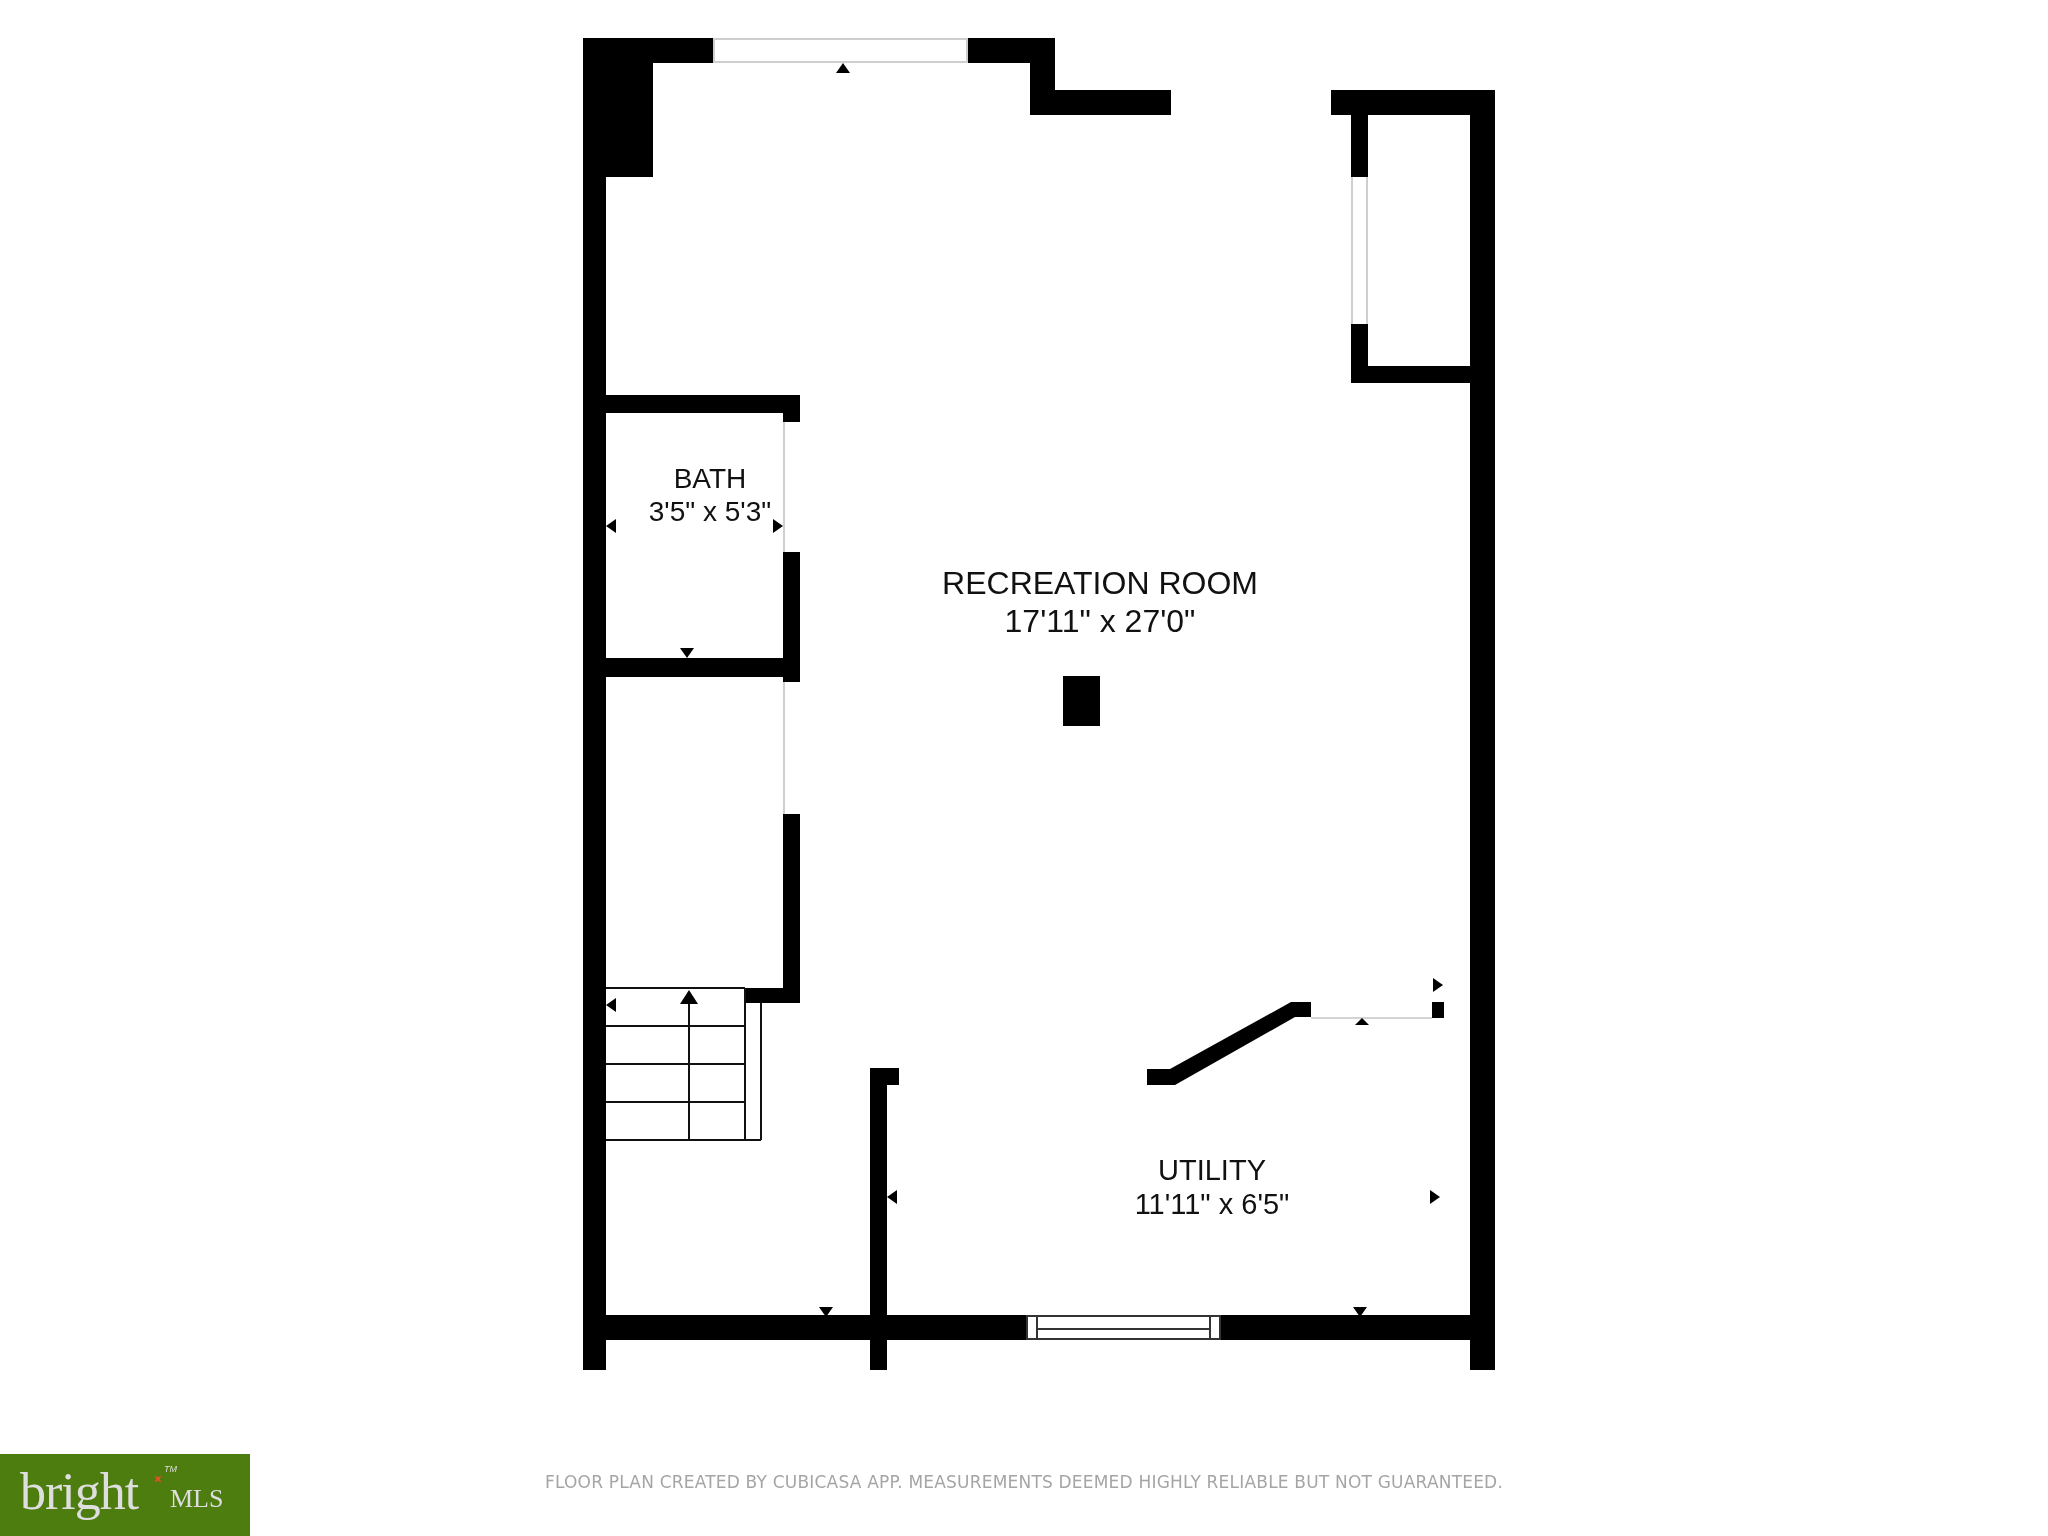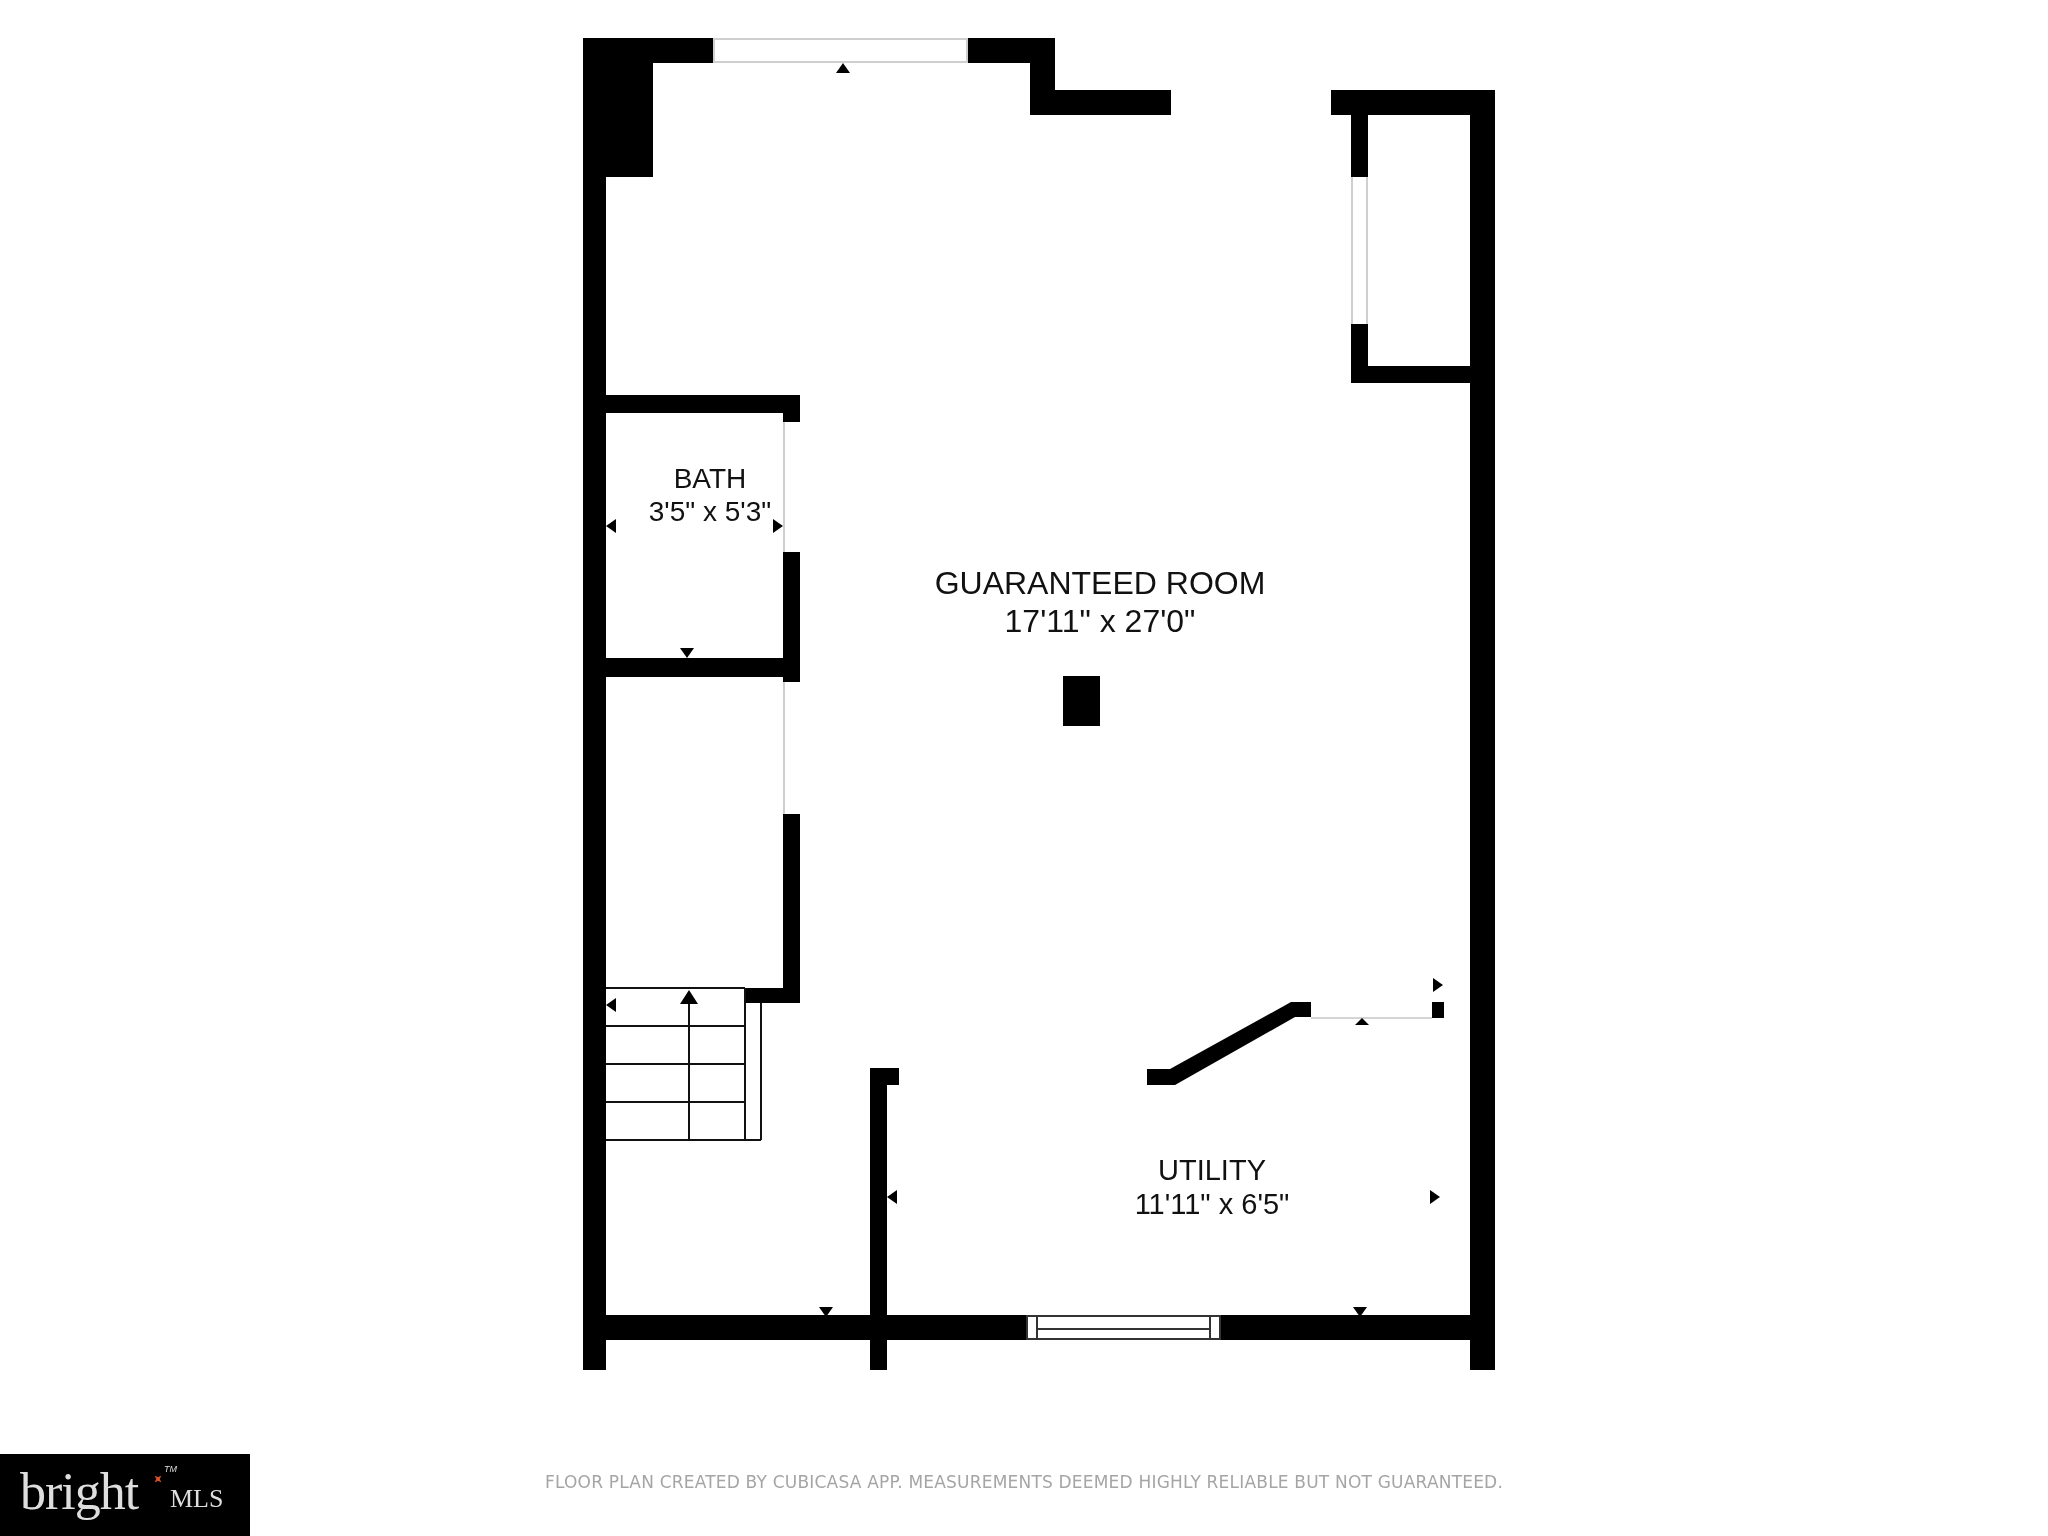--- a/index.html
+++ b/index.html
@@ -7,21 +7,21 @@
   .plan { position: absolute; left: 0; top: 0; width: 2048px; height: 1536px; }
   .wall { position: absolute; background: #000; }
   .win { position: absolute; background: #fff; border: 2px solid #cfcfcf; box-sizing: border-box; }
   .label { position: absolute; text-align: center; color: #111; font-family: "Liberation Sans", sans-serif; line-height: 1.18; white-space: nowrap; }
   .label .name, .label .dim { display: block; }
   .tri { position: absolute; width: 0; height: 0; }
   .tri-up { border-left: 7px solid transparent; border-right: 7px solid transparent; border-bottom: 10px solid #000; }
   .tri-down { border-left: 7px solid transparent; border-right: 7px solid transparent; border-top: 10px solid #000; }
   .tri-left { border-top: 7px solid transparent; border-bottom: 7px solid transparent; border-right: 10px solid #000; }
   .tri-right { border-top: 7px solid transparent; border-bottom: 7px solid transparent; border-left: 10px solid #000; }
-  .logo { position: absolute; left: 0; top: 1454px; width: 250px; height: 82px; background: #000000; }
+  .logo { position: absolute; left: 0; top: 1454px; width: 250px; height: 82px; background: #4d7c0f; }
   .logo .word { position: absolute; left: 20px; top: 8px; font-family: "Liberation Serif", serif; font-size: 52px; color: #dedede; letter-spacing: -1px; }
   .logo .mls { position: absolute; left: 170px; top: 30px; font-family: Liberation Serif, serif; font-size: 26px; color: #dedede; }
   .logo .tm { position: absolute; left: 164px; top: 10px; font-size: 9px; color: #dedede; font-style: italic; }
   .logo .star { position: absolute; left: 151px; top: 18px; width: 14px; height: 14px; background: #e0522a; transform: rotate(45deg) scale(0.7); clip-path: polygon(50% 0, 62% 38%, 100% 50%, 62% 62%, 50% 100%, 38% 62%, 0 50%, 38% 38%); }
   .disclaimer { position: absolute; left: 0; width: 2048px; top: 1472px; text-align: center; font-family: "DejaVu Sans", sans-serif; font-size: 17px; color: #a5a5a5; letter-spacing: 0.2px; }
   .bottomwin-line { position: absolute; background: #333; }
 </style>
 </head>
 <body>
 
@@ -94,21 +94,21 @@
   <div class="wall" style="left:583px;top:1315px;width:443px;height:25px;"></div>
   <div class="win" style="left:1026px;top:1315px;width:195px;height:25px;border:2px solid #333;"></div>
   <div class="bottomwin-line" style="left:1036px;top:1328px;width:175px;height:2px;"></div>
   <div class="bottomwin-line" style="left:1036px;top:1315px;width:2px;height:25px;"></div>
   <div class="bottomwin-line" style="left:1209px;top:1315px;width:2px;height:25px;"></div>
   <div class="wall" style="left:1221px;top:1315px;width:274px;height:25px;"></div>
 
   <div class="wall" style="left:1063px;top:676px;width:37px;height:50px;"></div>
 
   <div class="label" style="left:920px;top:565px;width:360px;font-size:32px;">
-    <span class="name">GUARANTEED ROOM</span>
+    <span class="name">RECREATION ROOM</span>
     <span class="dim">17'11" x 27'0"</span>
   </div>
   <div class="label" style="left:620px;top:462px;width:180px;font-size:28px;">
     <span class="name">BATH</span>
     <span class="dim">3'5" x 5'3"</span>
   </div>
   <div class="label" style="left:1092px;top:1153px;width:240px;font-size:29px;">
     <span class="name">UTILITY</span>
     <span class="dim">11'11" x 6'5"</span>
   </div>

